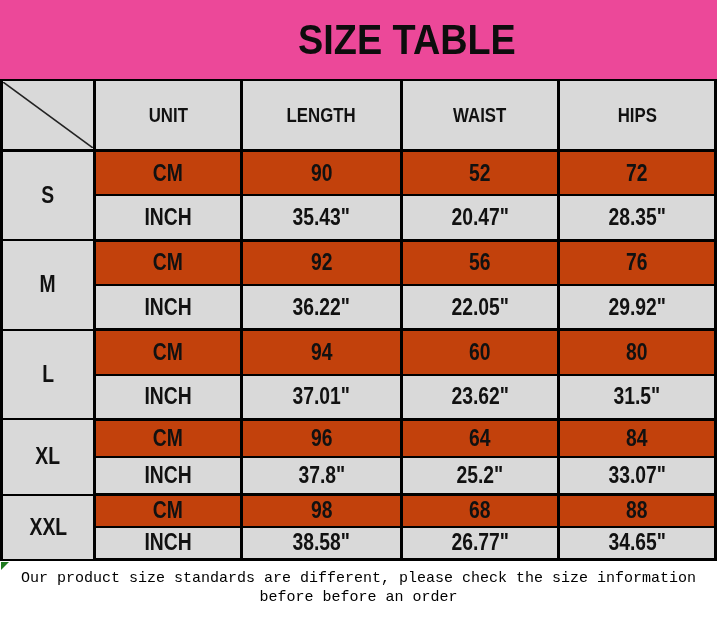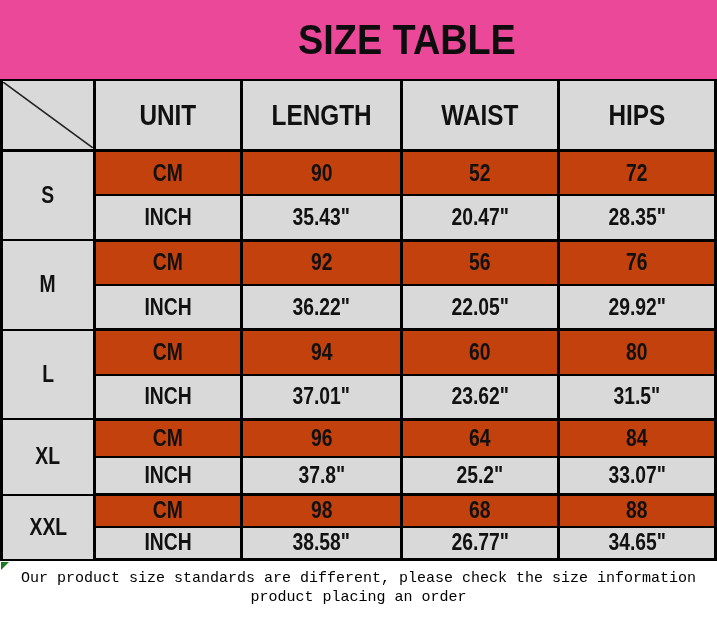--- a/index.html
+++ b/index.html
@@ -46,21 +46,21 @@
     padding: 0;
     font-weight: bold;
     font-size: 23px;
     overflow: hidden;
   }
   .cx {
     display: inline-block;
     transform: scaleX(0.84);
     white-space: nowrap;
   }
-  tr.header-row td { background: #d9d9d9; font-size: 29px; border-bottom-width: 3px; }
+  tr.header-row td { background: #d9d9d9; font-size: 20px; border-bottom-width: 3px; }
   td.diagonal-cell {
     background: #ffffff;
     border-left: none;
     position: relative;
     padding: 0;
   }
   td.diagonal-cell svg { display: block; width: 100%; height: 100%; }
   td.size-cell { background: #d9d9d9; font-size: 25px; }
   tr.cm-row td { background: #c2410c; }
   tr.inch-row td { background: #d9d9d9; }
@@ -193,16 +193,16 @@
       <td><span class="cx">38.58"</span></td>
       <td><span class="cx">26.77"</span></td>
       <td><span class="cx">34.65"</span></td>
     </tr>
   </tbody>
     </table>
 
   <div class="footer-note">
     <span class="corner-marker"></span>
     <div>Our product size standards are different, please check the size information</div>
-    <div>product placing an order</div>
+    <div>before before an order</div>
   </div>
 
 </div>
 
 </body></html>

